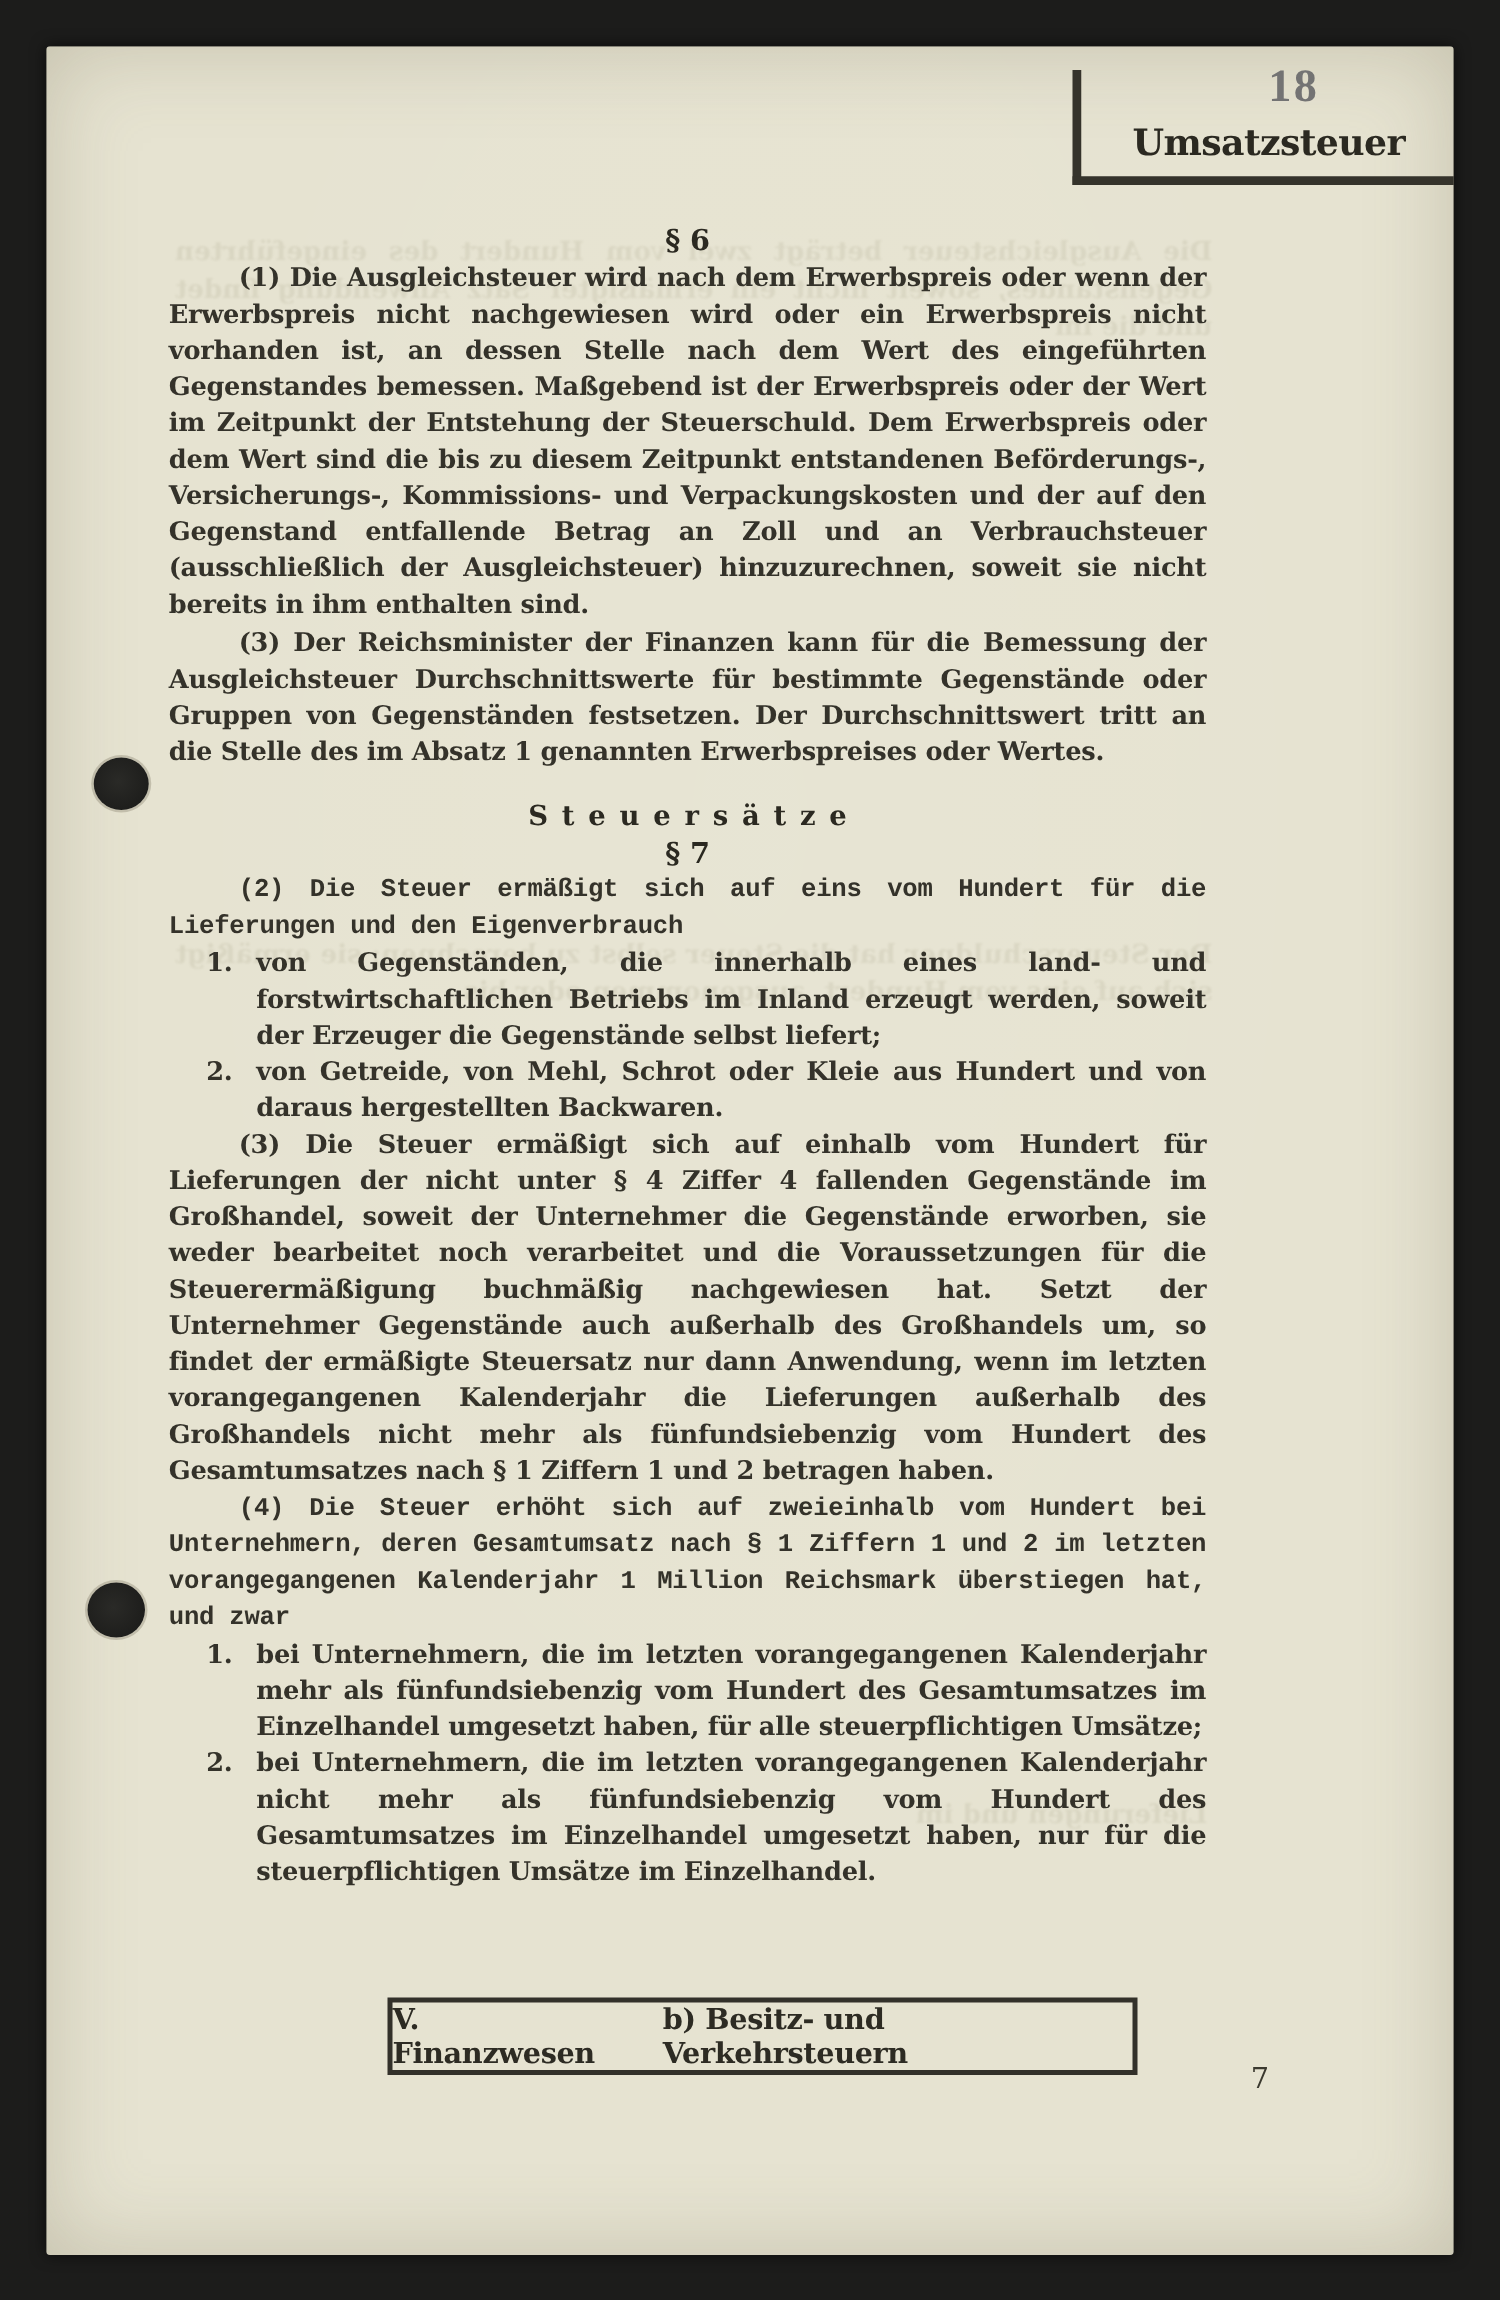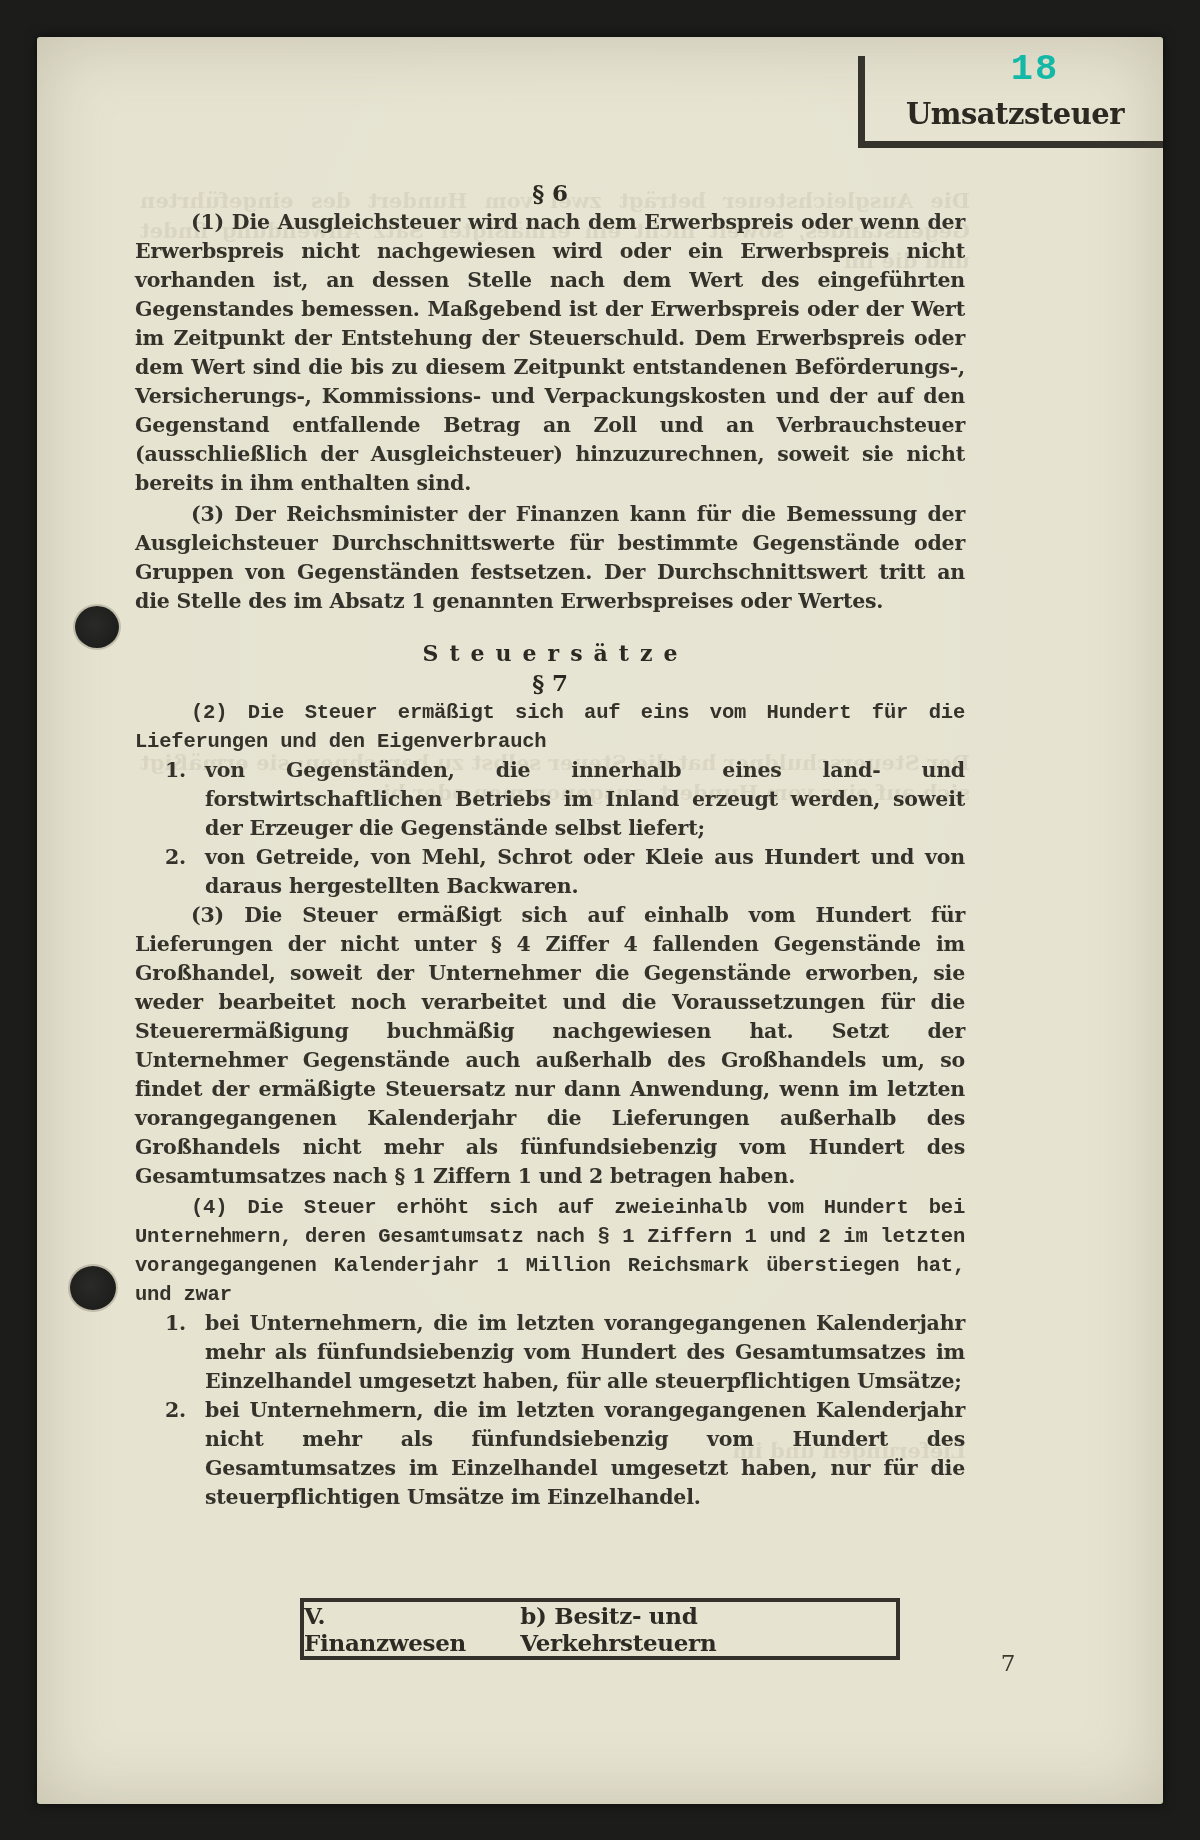--- a/index.html
+++ b/index.html
@@ -26,23 +26,23 @@
     position: absolute; left: 858px; top: 56px;
     width: 7px; height: 92px; background: #35332b;
   }
   .rule-h {
     position: absolute; left: 858px; top: 141px;
     width: 305px; height: 7px; background: #35332b;
   }
   .badge-number {
     position: absolute; left: 930px; top: 48px; width: 210px;
     text-align: center;
-    font-family: Liberation Mono, monospace;
+    font-family: Liberation Serif, serif;
     font-weight: 700; font-size: 37px; letter-spacing: 2px;
-    color: #14b8a6;
+    color: #737373;
   }
   .badge-label {
     position: absolute; left: 875px; top: 97px; width: 280px;
     text-align: center;
     font-weight: 700; font-size: 29px; letter-spacing: -0.5px;
     color: #2b2921;
   }
   
   .text-column {
     position: absolute; left: 135px; top: 178px; width: 830px;
@@ -61,21 +61,21 @@
   .h-spaced {
     font-size: 22px; letter-spacing: 11px; margin-top: 22px; line-height: 30px;
     padding-left: 11px; 
   }
   .para { margin: 0 0 2px 0; text-indent: 56px; }
   .para-intro { margin: 0; text-indent: 56px; font-family: Liberation Mono, monospace; }
   .list-item { position: relative; padding-left: 70px; margin: 0; }
   .list-num { position: absolute; left: 30px; top: 0; }
   
   .footer-box {
-    position: absolute; left: 300px; top: 1598px;
+    position: absolute; left: 310px; top: 1598px;
     width: 600px; height: 62px;
     border: 4px solid #33312a;
     box-sizing: border-box;
     display: flex; align-items: center; justify-content: flex-end; gap: 28px;
     color: #2d2b23; font-weight: 700; font-size: 23px; letter-spacing: -0.3px;
     background: rgba(230,227,209,0.4);
   }
   .page-number {
     position: absolute; left: 958px; top: 1650px; width: 100px;
     text-align: center; font-size: 23px; color: #3b392f; font-weight: 400;

